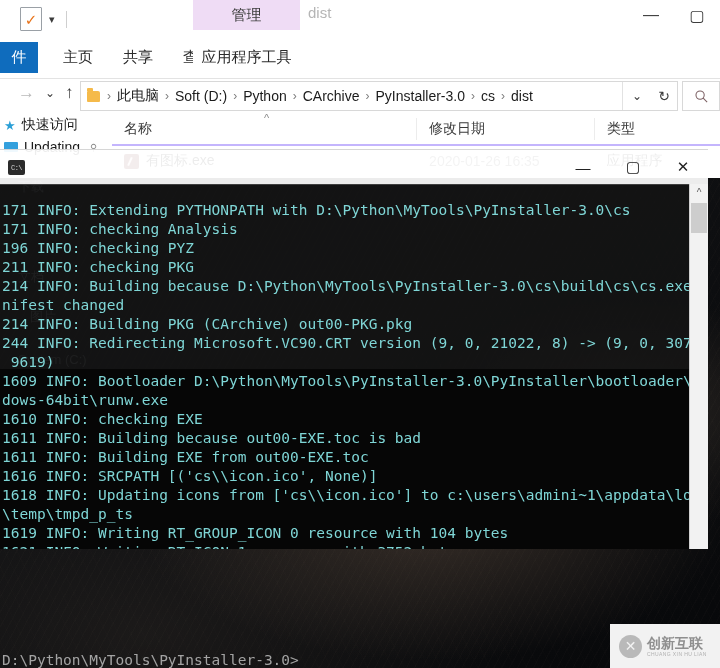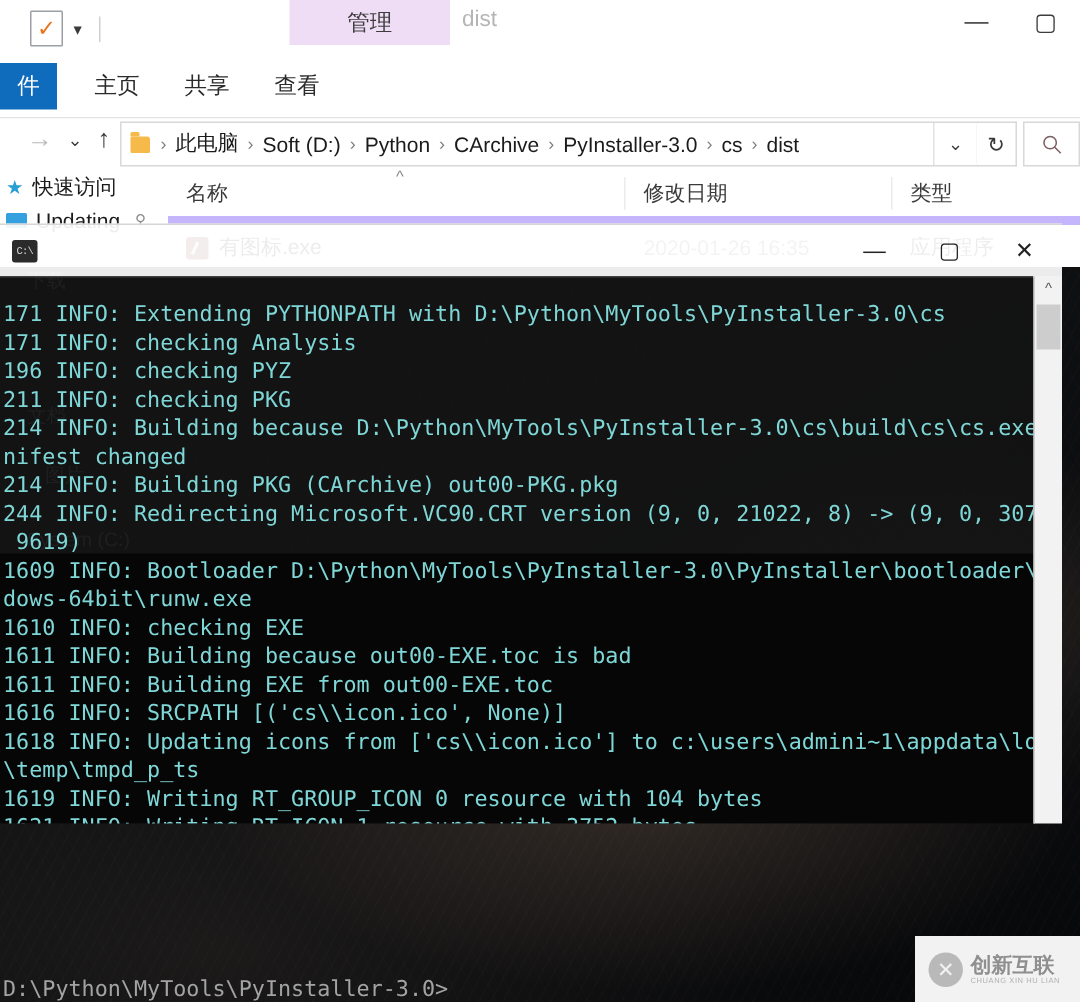--- a/index.html
+++ b/index.html
@@ -66,21 +66,21 @@
     display:flex;align-items:center;justify-content:center;}
 
   .body-area{position:absolute;left:0;top:114px;width:720px;height:64px;background:#fff;}
   .sidebar{position:absolute;left:0;top:0;width:112px;height:64px;font-size:14px;color:#1b1b1b;}
   .sb-item{display:flex;align-items:center;gap:6px;height:22px;padding-left:4px;white-space:nowrap;}
   .star{color:#2a9fd6;font-size:13px;}
   .mon{width:14px;height:10px;background:#34a0dd;border-radius:1px;}
   .pin{color:#8a8a8a;font-size:10px;margin-left:4px;}
 
   .collist{position:absolute;left:112px;top:0;right:0;height:64px;}
-  .colhdr{height:30px;display:flex;align-items:center;border-bottom:6px solid #c4b5fd;position:relative;}
+  .colhdr{height:30px;display:flex;align-items:center;border-bottom:2px solid #c4b5fd;position:relative;}
   .col{font-size:14px;color:#3a3a3a;padding-left:12px;border-left:1px solid #ececec;height:22px;display:flex;align-items:center;}
   .col.first{border-left:none;}
   .sortmark{position:absolute;left:152px;top:-2px;color:#8a8a8a;font-size:11px;}
   .filerow{height:30px;display:flex;align-items:center;background:#fff;}
   .fname{display:flex;align-items:center;gap:7px;padding-left:12px;font-size:14px;color:#111;}
   .exe-ic{width:15px;height:15px;background:#6d1f22;border-radius:2px;position:relative;}
   .exe-ic::after{content:"";position:absolute;left:5px;top:3px;width:2px;height:9px;background:#f3dede;transform:rotate(24deg);}
 
   
   #cmd{position:absolute;left:0;top:149px;width:708px;height:400px;}
@@ -139,20 +139,21 @@
     </div>
   </div>
 
   <div class="ribbon">
     <div class="tab-file">件</div>
     <div class="tabs">
       <div class="tab">主页</div>
       <div class="tab">共享</div>
       <div class="tab">查看</div>
     </div>
+    <div class="tab-app">应用程序工具</div>
   </div>
 
   <div class="addrbar">
     <div class="nav">
       <span>→</span>
       <span class="dn">⌄</span>
       <span class="up">↑</span>
     </div>
     <div class="path">
       <span class="folder-ic"></span>

